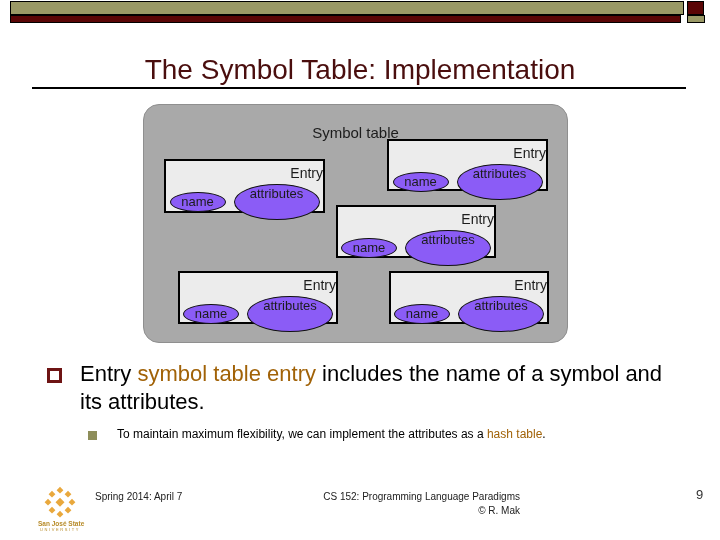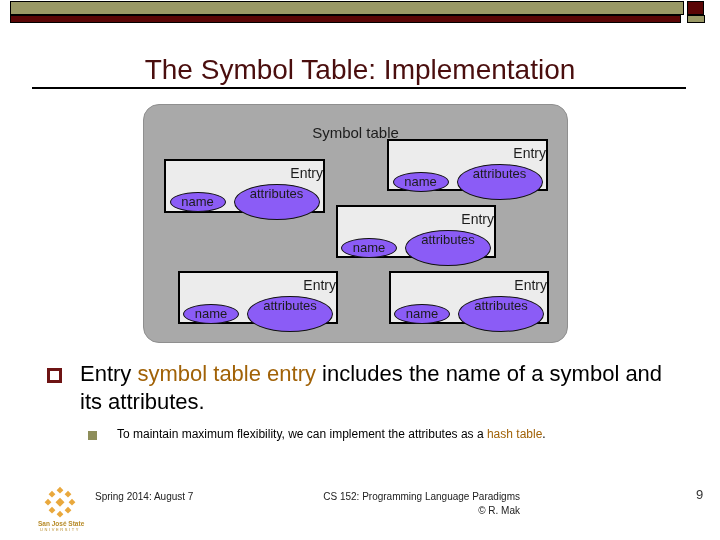--- a/index.html
+++ b/index.html
@@ -168,21 +168,21 @@
         <rect x="7" y="27" width="6" height="6" transform="rotate(45 10 30)"></rect>
         <rect x="27" y="27" width="6" height="6" transform="rotate(45 30 30)"></rect>
       </g>
     </g>
   </svg>
   <div class="logo-name">San José State</div>
   <div class="logo-univ">UNIVERSITY</div>
 </div>
 
 <div class="abs footer-left">
-  <div>Spring 2014: August 7</div>
+  <div>Spring 2014: April 7</div>
 </div>
 
 <div class="abs footer-center">
   <div>CS 152: Programming Language Paradigms</div>
   <div>© R. Mak</div>
 </div>
 
 <div class="abs footer-page">9</div>
 
 </body></html>

